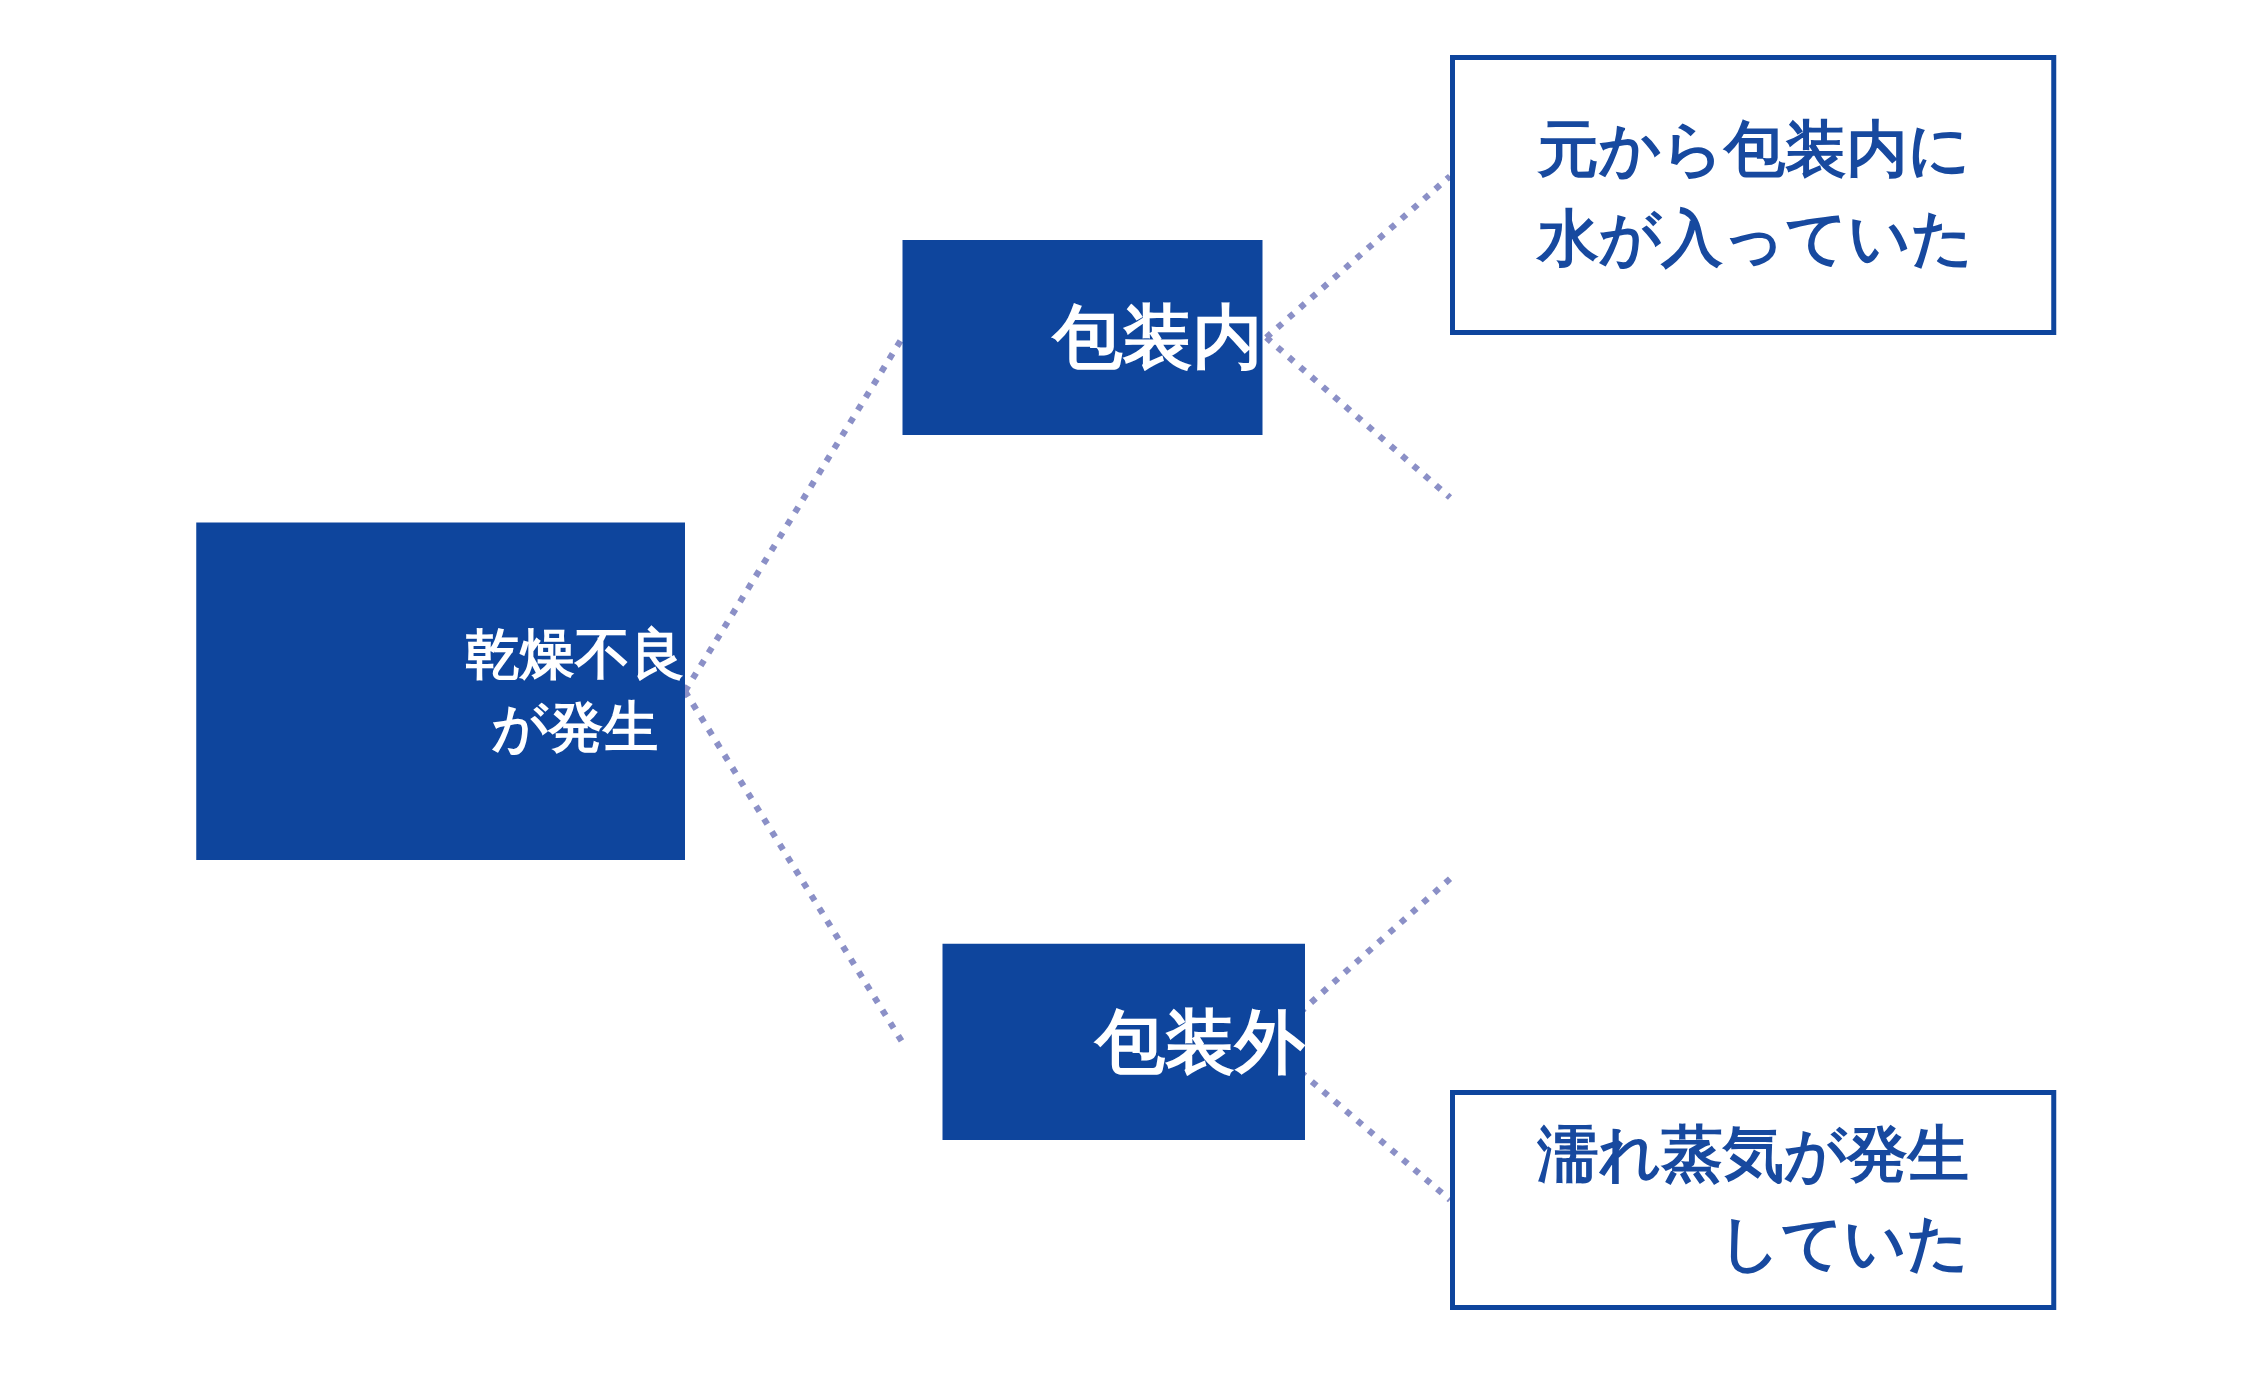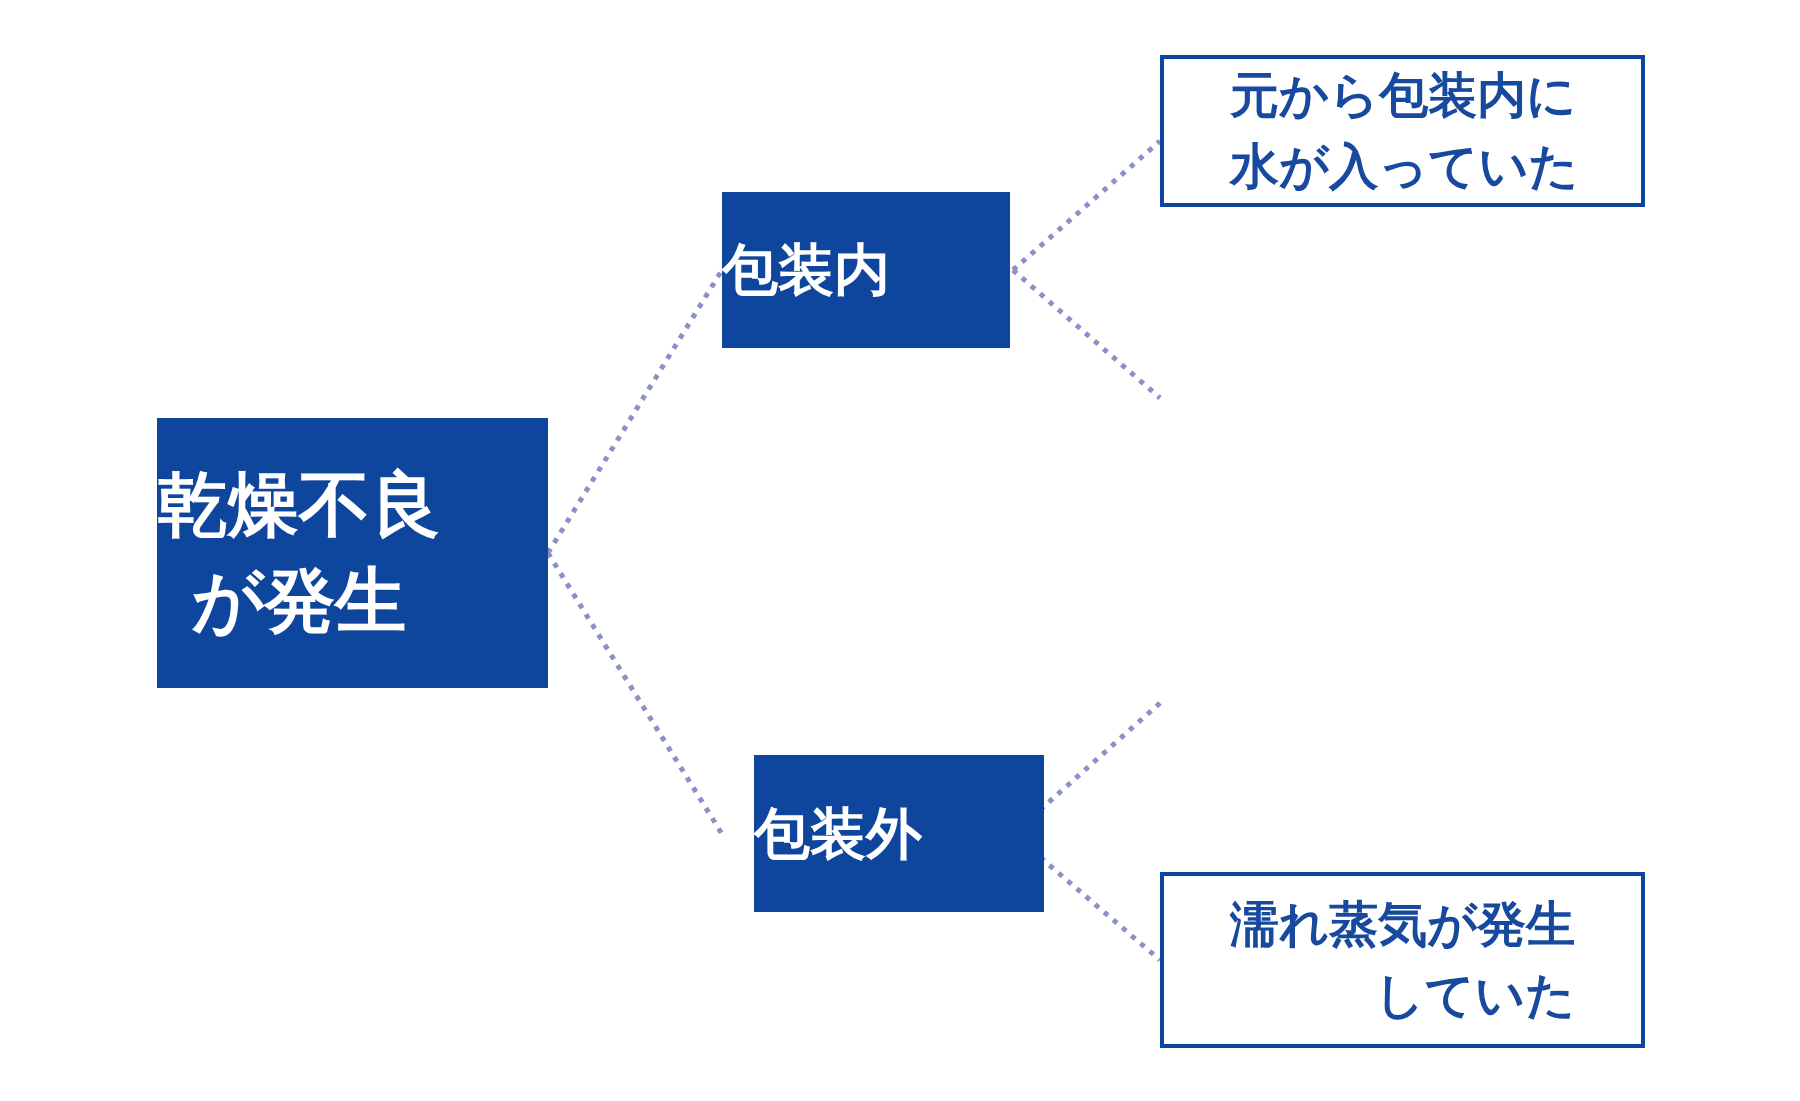--- a/index.html
+++ b/index.html
@@ -27,34 +27,34 @@
     stroke: var(--connector, #8B90C7);
     stroke-width: 5;
     stroke-dasharray: 5 7;
     stroke-linecap: butt;
     fill: none;
   }
   .node {
     position: absolute;
     display: flex;
     align-items: center;
-    justify-content: flex-start;
+    justify-content: flex-end;
     text-align: center;
     background: var(--node-fill, #0E459D);
     color: var(--node-text, #ffffff);
     font-weight: bold;
     white-space: pre-line;
     box-sizing: border-box;
   }
   .node-root {
     left: 157px;
     top: 418px;
     width: 391px;
     height: 270px;
-    font-size: 71px;
+    font-size: 44px;
     line-height: 1.35;
   }
   .node-branch {
     font-size: 56px;
     line-height: 1.2;
   }
   .branch-top {
     left: 722px;
     top: 192px;
     width: 288px;
@@ -76,21 +76,21 @@
     font-weight: bold;
     font-size: 49px;
     line-height: 1.45;
     display: flex;
     align-items: center;
     text-align: left;
     padding-left: 66px;
     box-sizing: border-box;
     white-space: pre-line;
   }
-  .leaf-1 { top: 55px;  height: 152px; }
+  .leaf-1 { top: 44px;  height: 224px; }
   .leaf-2 { top: 310px; height: 177px; }
   .leaf-3 { top: 615px; height: 177px; }
   .leaf-4 { top: 872px; height: 176px; text-align: right; }
 </style>
 </head>
 <body>
 
 <div class="stage">
 
   <svg class="connectors" viewBox="0 0 1800 1101" xmlns="http://www.w3.org/2000/svg" aria-hidden="true">

